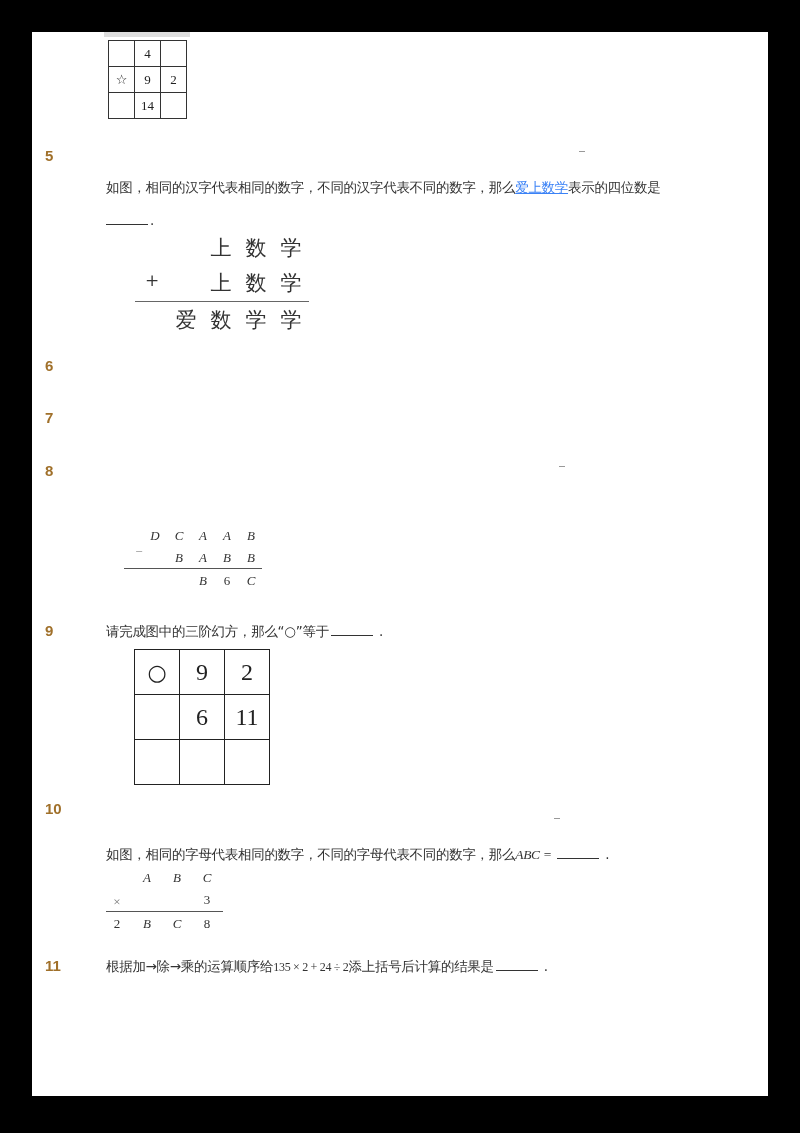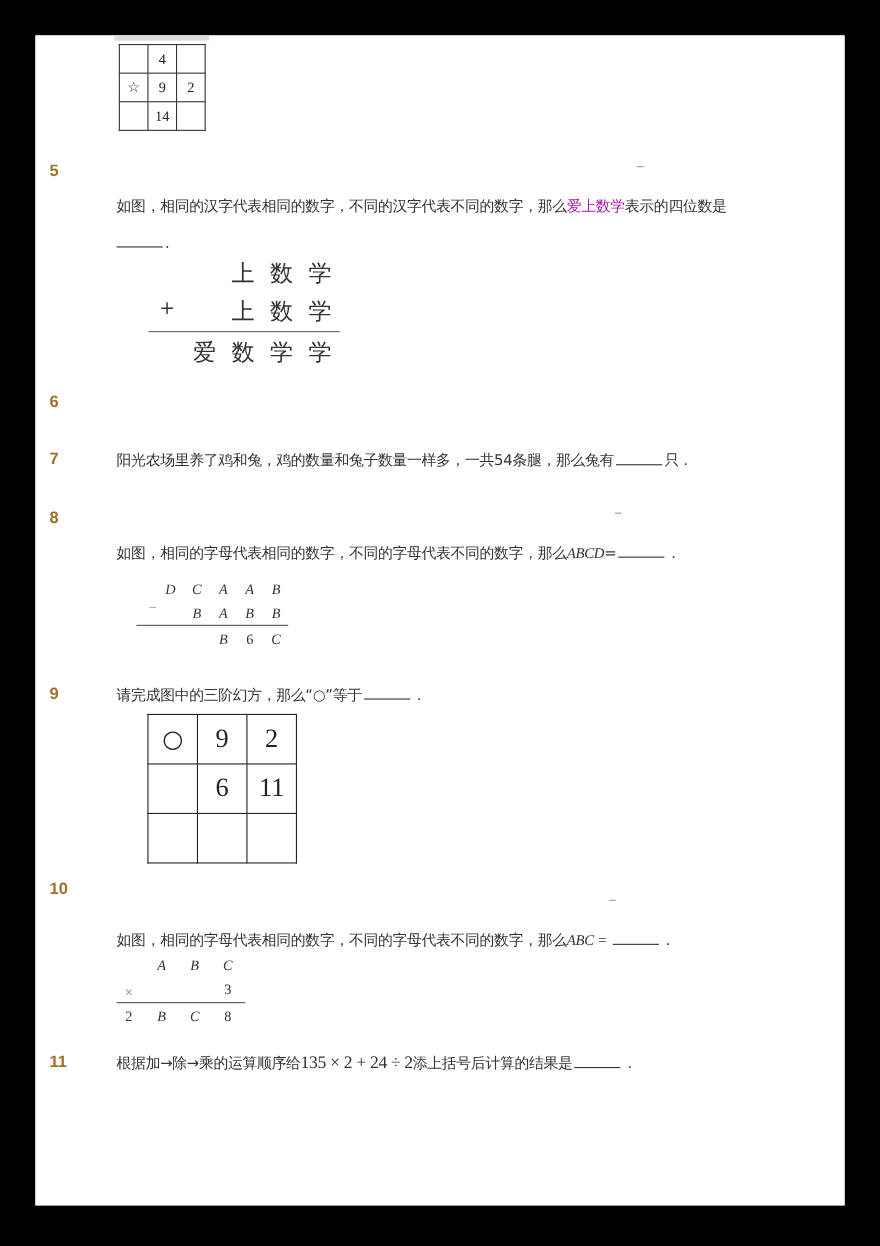--- a/index.html
+++ b/index.html
@@ -15,21 +15,21 @@
       position: absolute; left: 13px; font-family: "Liberation Sans", sans-serif;
       font-weight: bold; font-size: 15px; color: #a0702a;
     }
     .qtext {
       position: absolute; left: 74px; font-size: 13.5px; color: #333; white-space: nowrap;
       letter-spacing: -0.3px;
     }
     .blank { display: inline-block; border-bottom: 1px solid #333; width: 42px; height: 12px; vertical-align: baseline; margin: 0 2px; }
     .serif { font-family: "Liberation Serif", serif; }
     .ital { font-family: "Liberation Serif", serif; font-style: italic; }
-    .gray { color: #a21caf; }
+    .gray { color: #3b82f6; text-decoration: underline; }
     .dash { position: absolute; width: 6px; height: 1px; background: #999; }
     
     .grid { position: absolute; border-collapse: collapse; font-family: "Liberation Serif", serif; color: #222; }
     .grid td { border: 1px solid #333; text-align: center; padding: 0; }
     .g-small td { width: 25px; height: 25px; font-size: 13px; }
     .g-big td { width: 44px; height: 44px; font-size: 24px; border: 1.5px solid #222; }
     .puzzle { position: absolute; font-family: "DejaVu Serif", serif; }
     .cell { position: absolute; text-align: center; }
     .hline { position: absolute; height: 1px; background: #555; }
     .topbar { position: absolute; left: 72px; top: 0; width: 86px; height: 5px; background: #ddd; }
@@ -79,29 +79,23 @@
     <div class="hline" style="left:3px; top:69px; width:174px; background:#666;"></div>
     <div class="cell" style="left:41px; top:74px; width:26px; font-size:21px;">爱</div>
     <div class="cell" style="left:76px; top:74px; width:26px; font-size:21px;">数</div>
     <div class="cell" style="left:111px; top:74px; width:26px; font-size:21px;">学</div>
     <div class="cell" style="left:146px; top:74px; width:26px; font-size:21px;">学</div>
   </div>
 
   <div class="qnum" style="top:325px;">6</div>
 
   <div class="qnum" style="top:377px;">7</div>
-  <div class="qtext" style="top:378px;">
-    <span>阳光农场里养了鸡和兔，鸡的数量和兔子数量一样多，一共54条腿，那么兔有</span><span class="blank"></span><span>只 .</span>
-  </div>
 
   <div class="qnum" style="top:430px;">8</div>
   <div class="dash" style="left:527px; top:434px;"></div>
-  <div class="qtext" style="top:462px;">
-    <span>如图，相同的字母代表相同的数字，不同的字母代表不同的数字，那么</span><span class="ital">ABCD</span><span>=</span><span class="blank"></span> <span>.</span>
-  </div>
   <div class="puzzle ital" style="left:92px; top:496px; width:140px; height:60px; font-size:13px; font-family:'Liberation Serif', serif; font-style:italic; color:#333;">
     <div class="cell" style="left:24px; top:0; width:14px;">D</div>
     <div class="cell" style="left:48px; top:0; width:14px;">C</div>
     <div class="cell" style="left:72px; top:0; width:14px;">A</div>
     <div class="cell" style="left:96px; top:0; width:14px;">A</div>
     <div class="cell" style="left:120px; top:0; width:14px;">B</div>
     <div class="cell" style="left:8px; top:16px; width:14px; font-style:normal; color:#888;">−</div>
     <div class="cell" style="left:48px; top:22px; width:14px;">B</div>
     <div class="cell" style="left:72px; top:22px; width:14px;">A</div>
     <div class="cell" style="left:96px; top:22px; width:14px;">B</div>
@@ -149,15 +143,15 @@
     <div class="cell" style="left:94px; top:22px; width:14px;">3</div>
     <div class="hline" style="left:0; top:41px; width:117px;"></div>
     <div class="cell" style="left:4px; top:46px; width:14px;">2</div>
     <div class="cell" style="left:34px; top:46px; width:14px; font-style:italic;">B</div>
     <div class="cell" style="left:64px; top:46px; width:14px; font-style:italic;">C</div>
     <div class="cell" style="left:94px; top:46px; width:14px;">8</div>
   </div>
 
   <div class="qnum" style="top:925px;">11</div>
   <div class="qtext" style="top:926px;">
-    <span>根据加→除→乘的运算顺序给</span><span class="serif" style="font-size:16px;">135 × 2 + 24 ÷ 2</span><span>添上括号后计算的结果是</span><span class="blank"></span> <span>.</span>
+    <span>根据加→除→乘的运算顺序给</span><span class="serif" style="font-size:12px;">135 × 2 + 24 ÷ 2</span><span>添上括号后计算的结果是</span><span class="blank"></span> <span>.</span>
   </div>
 </div>
 
 </body></html>

